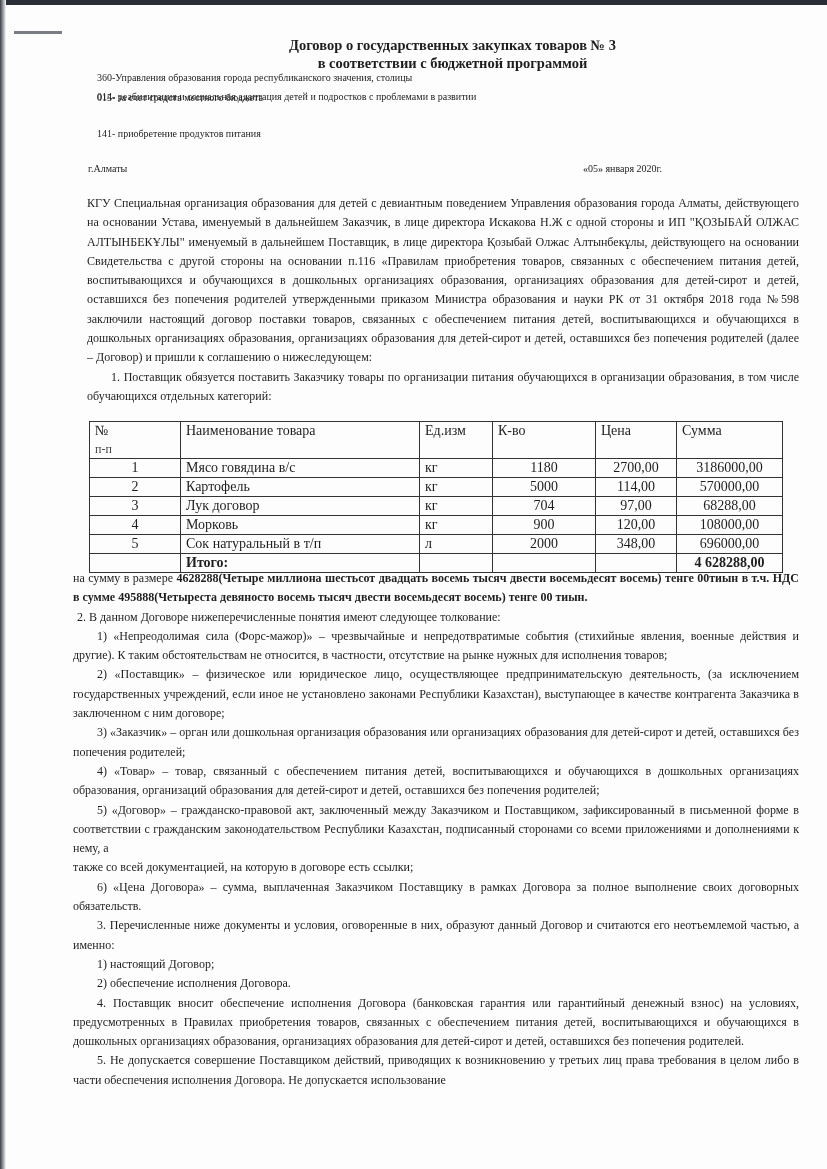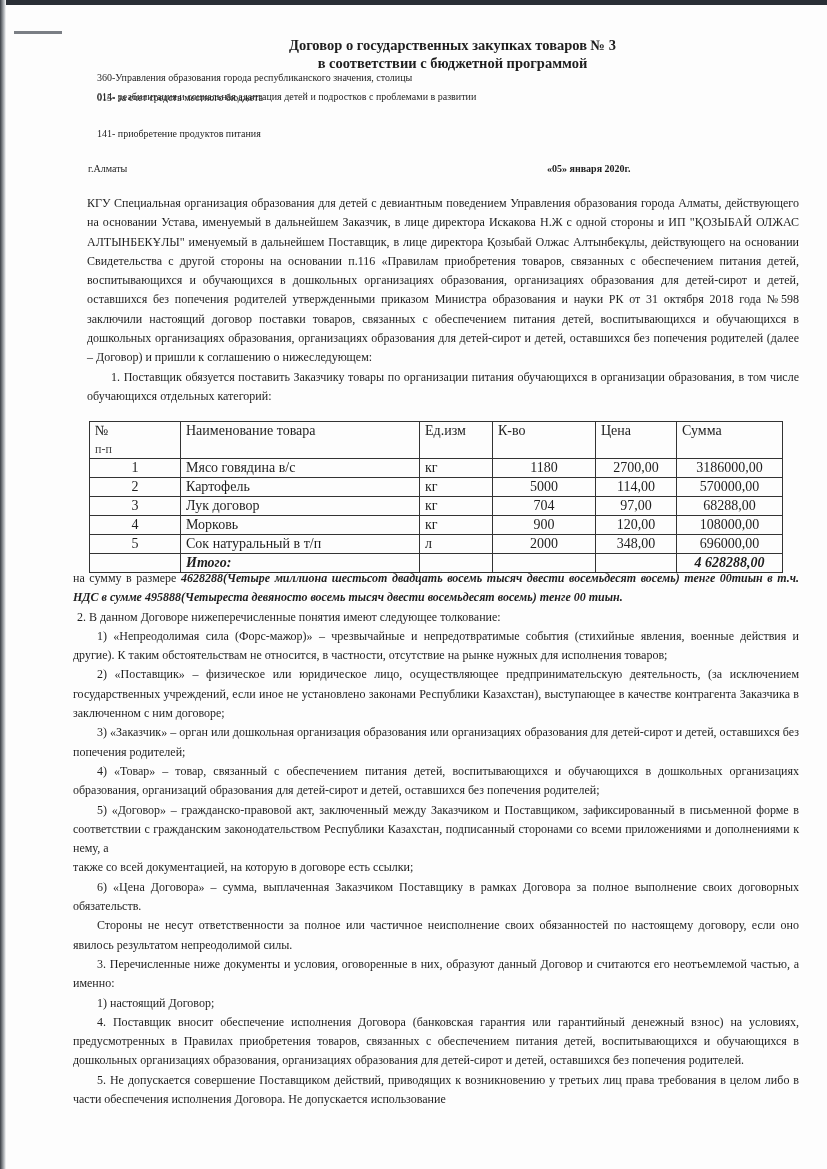--- a/index.html
+++ b/index.html
@@ -12,21 +12,21 @@
   .scanmark { position:absolute; left:14px; top:31px; width:48px; height:3px; background:#7a7e84; }
   .page { position:absolute; left:0; top:0; width:827px; height:1169px; }
   .title { position:absolute; left:0; width:900px; text-align:center; font-weight:bold; font-size:14.5px; }
   .t1 { top:37px; left:0; width:905px; }
   .t2 { top:55px; left:0; width:905px; }
   .line { position:absolute; font-size:10px; white-space:nowrap; }
   .codes { left:97px; }
   .para { position:absolute; left:97px; width:702px; font-size:12px; line-height:19.3px; text-align:justify; }
   .para p { margin:0; }
   .indent { text-indent:24px; }
-  .bold { font-weight:bold;font-style:italic; }
+  .bold { font-weight:bold; }
   table.goods {
     position:absolute; left:89px; top:421px; width:694px; border-collapse:collapse; font-size:14px;
   }
   table.goods td { border:1px solid #333; padding:0 5px; height:18px; line-height:18px; vertical-align:top; }
   table.goods td.c { text-align:center; }
   table.goods td.r { text-align:center; }
   table.goods tr.head td { height:36px; }
   .sub { display:block; font-size:12px; color:#444; }
 </style>
 </head>
@@ -39,21 +39,21 @@
 <div class="page">
   <div class="title t1">Договор о государственных закупках товаров № 3</div>
   <div class="title t2">в соответствии с бюджетной программой</div>
 
   <div class="line codes" style="top:72px">360-Управления образования города республиканского значения, столицы</div>
   <div class="line codes" style="top:91px">014- реабилитация и социальная адаптация детей и подростков с проблемами в развитии</div>
   <div class="line codes" style="top:92px">015- за счет средств местного бюджета</div>
   <div class="line codes" style="top:128px">141- приобретение продуктов питания</div>
 
   <div class="line" style="left:88px; top:163px">г.Алматы</div>
-  <div class="line" style="left:547px; top:163px; font-weight:bold">«05» января  2020г.</div>
+  <div class="line" style="left:583px; top:163px; font-weight:normal">«05» января  2020г.</div>
 
   <div class="para" style="top:194px; left:87px; width:712px">
     <p>КГУ Специальная организация образования для детей с девиантным поведением Управления образования города Алматы, действующего на основании Устава, именуемый в дальнейшем Заказчик, в лице директора Искакова Н.Ж с одной стороны и ИП "ҚОЗЫБАЙ ОЛЖАС АЛТЫНБЕКҰЛЫ" именуемый в дальнейшем Поставщик, в лице директора Қозыбай Олжас Алтынбекұлы, действующего на основании Свидетельства с другой стороны на основании п.116 «Правилам приобретения товаров, связанных с обеспечением питания детей, воспитывающихся и обучающихся в дошкольных организациях образования, организациях образования для детей-сирот и детей, оставшихся без попечения родителей утвержденными приказом Министра образования и науки РК от 31 октября 2018 года №598 заключили настоящий договор поставки товаров, связанных с обеспечением питания детей, воспитывающихся и обучающихся в дошкольных организациях образования, организациях образования для детей-сирот и детей, оставшихся без попечения родителей (далее – Договор) и пришли к соглашению о нижеследующем:</p>
     <p class="indent">1. Поставщик обязуется поставить Заказчику товары по организации питания обучающихся в организации образования, в том числе обучающихся отдельных категорий:</p>
   </div>
 
   <table class="goods">
     <tbody>
         <tr class="head">
       <td style="width:80px"><span>№</span><span class="sub">п-п</span></td>
@@ -117,19 +117,19 @@
   <div class="para" style="top:569px; left:73px; width:726px">
     <p><span>на сумму в размере </span><span class="bold">4628288(Четыре миллиона шестьсот двадцать восемь тысяч двести восемьдесят восемь) тенге 00тиын в т.ч. НДС в сумме 495888(Четыреста девяносто восемь тысяч двести восемьдесят восемь) тенге 00 тиын.</span></p>
     <p style="padding-left:4px">2. В данном Договоре нижеперечисленные понятия имеют следующее толкование:</p>
     <p class="indent">1) «Непреодолимая сила (Форс-мажор)» – чрезвычайные и непредотвратимые события (стихийные явления, военные действия и другие). К таким обстоятельствам не относится, в частности, отсутствие на рынке нужных для исполнения товаров;</p>
     <p class="indent">2) «Поставщик» – физическое или юридическое лицо, осуществляющее предпринимательскую деятельность, (за исключением государственных учреждений, если иное не установлено законами Республики Казахстан), выступающее в качестве контрагента Заказчика в заключенном с ним договоре;</p>
     <p class="indent">3) «Заказчик» – орган или дошкольная организация образования или организациях образования для детей-сирот и детей, оставшихся без попечения родителей;</p>
     <p class="indent">4) «Товар» – товар, связанный с обеспечением питания детей, воспитывающихся и обучающихся в дошкольных организациях образования, организаций образования для детей-сирот и детей, оставшихся без попечения родителей;</p>
     <p class="indent">5) «Договор» – гражданско-правовой акт, заключенный между Заказчиком и Поставщиком, зафиксированный в письменной форме в соответствии с гражданским законодательством Республики Казахстан, подписанный сторонами со всеми приложениями и дополнениями к нему, а</p>
     <p>также со всей документацией, на которую в договоре есть ссылки;</p>
     <p class="indent">6) «Цена Договора» – сумма, выплаченная Заказчиком Поставщику в рамках Договора за полное выполнение своих договорных обязательств.</p>
-    <p class="indent">Стороны не несут ответственности за полное или частичное неисполнение своих обязанностей по настоящему договору, если оно явилось результатом непреодолимой силы.</p>
     <p class="indent">3. Перечисленные ниже документы и условия, оговоренные в них, образуют данный Договор и считаются его неотъемлемой частью, а именно:</p>
     <p class="indent">1) настоящий Договор;</p>
+    <p class="indent">2) обеспечение исполнения Договора.</p>
     <p class="indent">4. Поставщик вносит обеспечение исполнения Договора (банковская гарантия или гарантийный денежный взнос) на условиях, предусмотренных в Правилах приобретения товаров, связанных с обеспечением питания детей, воспитывающихся и обучающихся в дошкольных организациях образования, организациях образования для детей-сирот и детей, оставшихся без попечения родителей.</p>
     <p class="indent">5. Не допускается совершение Поставщиком действий, приводящих к возникновению у третьих лиц права требования в целом либо в части обеспечения исполнения Договора. Не допускается использование</p>
   </div>
 </div>
 
 </body></html>

